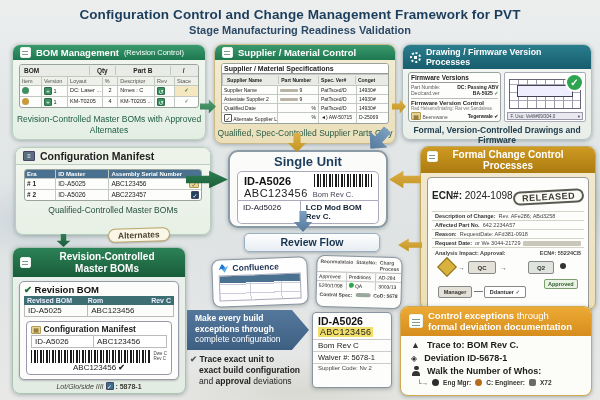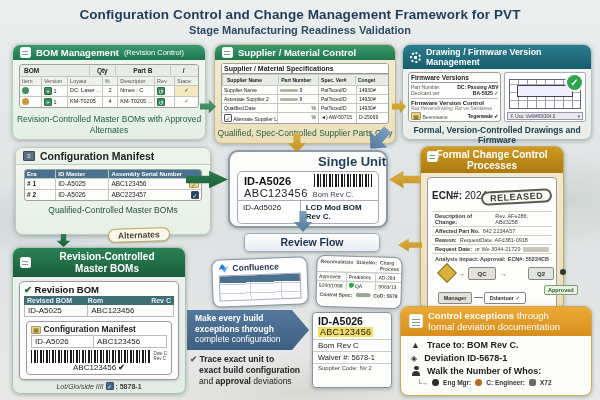--- a/index.html
+++ b/index.html
@@ -158,21 +158,21 @@
         <span class="td" style="flex:1.1;">◄) <span>AW-50715</span></span>
         <span class="td" style="flex:.9;">D-25069</span>
       </div>
     </div>
     <div class="cap" style="font-size:8.5px;margin-top:4px;color:#2b5c46;">Qualified, Spec-Controlled Supplier Parts Only</div>
   </div>
 
   <div class="panel" style="left:402px;top:44px;width:190px;height:96px;background:linear-gradient(180deg,#f4f6f4,#e9eee9);border:1px solid #b4c4c4;">
     <div class="hdr hdr-teal" style="font-size:8.8px;">
       <span class="gear-ic"></span>
-      <span>Drawing / Firmware Version Management</span>
+      <span>Drawing / Firmware Version Processes</span>
     </div>
     <div style="display:flex;gap:3px;margin:3px 5px 0;">
       <div class="mini-tbl" style="flex:1.1;font-size:5px;padding:1px 2px;">
         <div style="font-size:6.5px;font-weight:bold;border-bottom:1px solid #999;padding-bottom:1px;">Firmware Versions</div>
         <div style="display:flex;justify-content:space-between;padding-top:1px;">
             <span style="color:#555;">Part Numble:</span>
             <b>DC: Passing ABV</b>
           </div>
         <div style="display:flex;justify-content:space-between;">
             <span style="color:#555;">Dec/card.ver</span>
@@ -228,38 +228,38 @@
             <span>ABC223457</span>
             <span class="chk-box" style="background:#27425c;">✓</span>
           </span>
       </div>
     </div>
     <div class="cap" style="font-size:8.5px;margin-top:4px;color:#24503c;">Qualified-Controlled Master BOMs</div>
     <div style="position:absolute;left:92px;bottom:-8px;background:#faf6e8;border:1px solid #b9a76a;border-radius:9px;padding:1px 9px;font-size:8.5px;font-weight:bold;color:#4a4430;transform:rotate(-2deg);box-shadow:0 1px 2px rgba(0,0,0,.2);">Alternates</div>
   </div>
 
   <div class="panel" style="left:228px;top:150px;width:160px;height:78px;background:#fbfbf9;border:2px solid #8a9aa6;border-radius:10px;">
-    <div style="text-align:right;font-size:13px;font-weight:bold;color:#1c3d5c;padding-top:2px;">Single Unit</div>
+    <div style="text-align:center;font-size:13px;font-weight:bold;color:#1c3d5c;padding-top:2px;">Single Unit</div>
     <div style="margin:2px 7px 0;border:1px solid #aab;border-radius:5px 5px 0 0;background:#fff;padding:2px 6px 1px;">
       <div style="display:flex;justify-content:space-between;align-items:center;">
         <span style="font-size:11px;font-weight:bold;color:#111;">ID-A5026</span>
         <span class="barcode" style="width:58px;height:13px;"></span>
       </div>
       <div style="display:flex;gap:5px;align-items:baseline;">
         <span style="font-size:11px;color:#222;letter-spacing:.5px;">ABC123456</span>
         <span style="font-size:7.5px;color:#445;">Bom Rev C.</span>
       </div>
     </div>
     <div style="margin:0 7px;display:flex;border:1px solid #aab;border-top:none;border-radius:0 0 5px 5px;background:#fff;font-size:8px;">
       <span style="flex:1;padding:2px 5px;border-right:1px solid #aab;color:#223;">ID-Ad5026</span>
       <span style="flex:1.3;padding:2px 5px;font-weight:bold;color:#123;">LCD Mod BOM Rev C.</span>
     </div>
   </div>
 
-  <div class="panel" style="left:420px;top:146px;width:144px;height:164px;background:linear-gradient(180deg,#f2ead2,#ecdfb9);border:1px solid #c2a964;">
+  <div class="panel" style="left:420px;top:146px;width:176px;height:164px;background:linear-gradient(180deg,#f2ead2,#ecdfb9);border:1px solid #c2a964;">
     <div class="hdr hdr-gold" style="font-size:10px;justify-content:center;position:relative;line-height:1.1;flex-direction:column;gap:0;padding:2px 4px;">
       <span style="position:absolute;left:6px;top:4px;" class="doc-ic"></span>
       <span>Formal Change Control</span>
       <span>Processes</span>
     </div>
     <div style="margin:4px 6px 12px;background:#fdfdfb;border:1px solid #999;border-radius:4px;padding:12px 4px;position:relative;">
       <div style="font-size:10px;color:#222;">
         <b>ECN#:</b>
         <span>2024-1098</span>
       </div>
@@ -396,21 +396,21 @@
     <div style="border-top:1px solid #ccc;padding:1px 5px;font-size:6px;color:#444;">
       <span>Supplier Code:</span> <span>Nv 2</span>
     </div>
   </div>
 
   <div class="panel" style="left:400px;top:306px;width:192px;height:90px;background:#fcfcf8;border:1px solid #d0a950;">
     <div class="hdr hdr-orange" style="font-size:9.5px;line-height:1.2;padding:3px 8px;">
       <span class="doc-ic" style="width:14px;height:14px;"></span>
       <span>
         <b>Control exceptions</b> <span style="font-weight:normal;">through</span><br>
-        <span style="font-weight:normal;">formal deviation documentation</span>
+        <span style="font-weight:bold;">formal deviation documentation</span>
       </span>
     </div>
     <div style="padding:3px 10px 0;font-size:9px;color:#1c1c1c;line-height:1.45;">
       <div style="display:flex;align-items:center;gap:7px;">
         <span style="color:#333;font-size:9px;">▲</span>
         <b>Trace to: BOM Rev C.</b>
       </div>
       <div style="display:flex;align-items:center;gap:7px;">
         <span style="color:#333;font-size:8px;">◈</span>
         <b>Deviation ID-5678-1</b>

